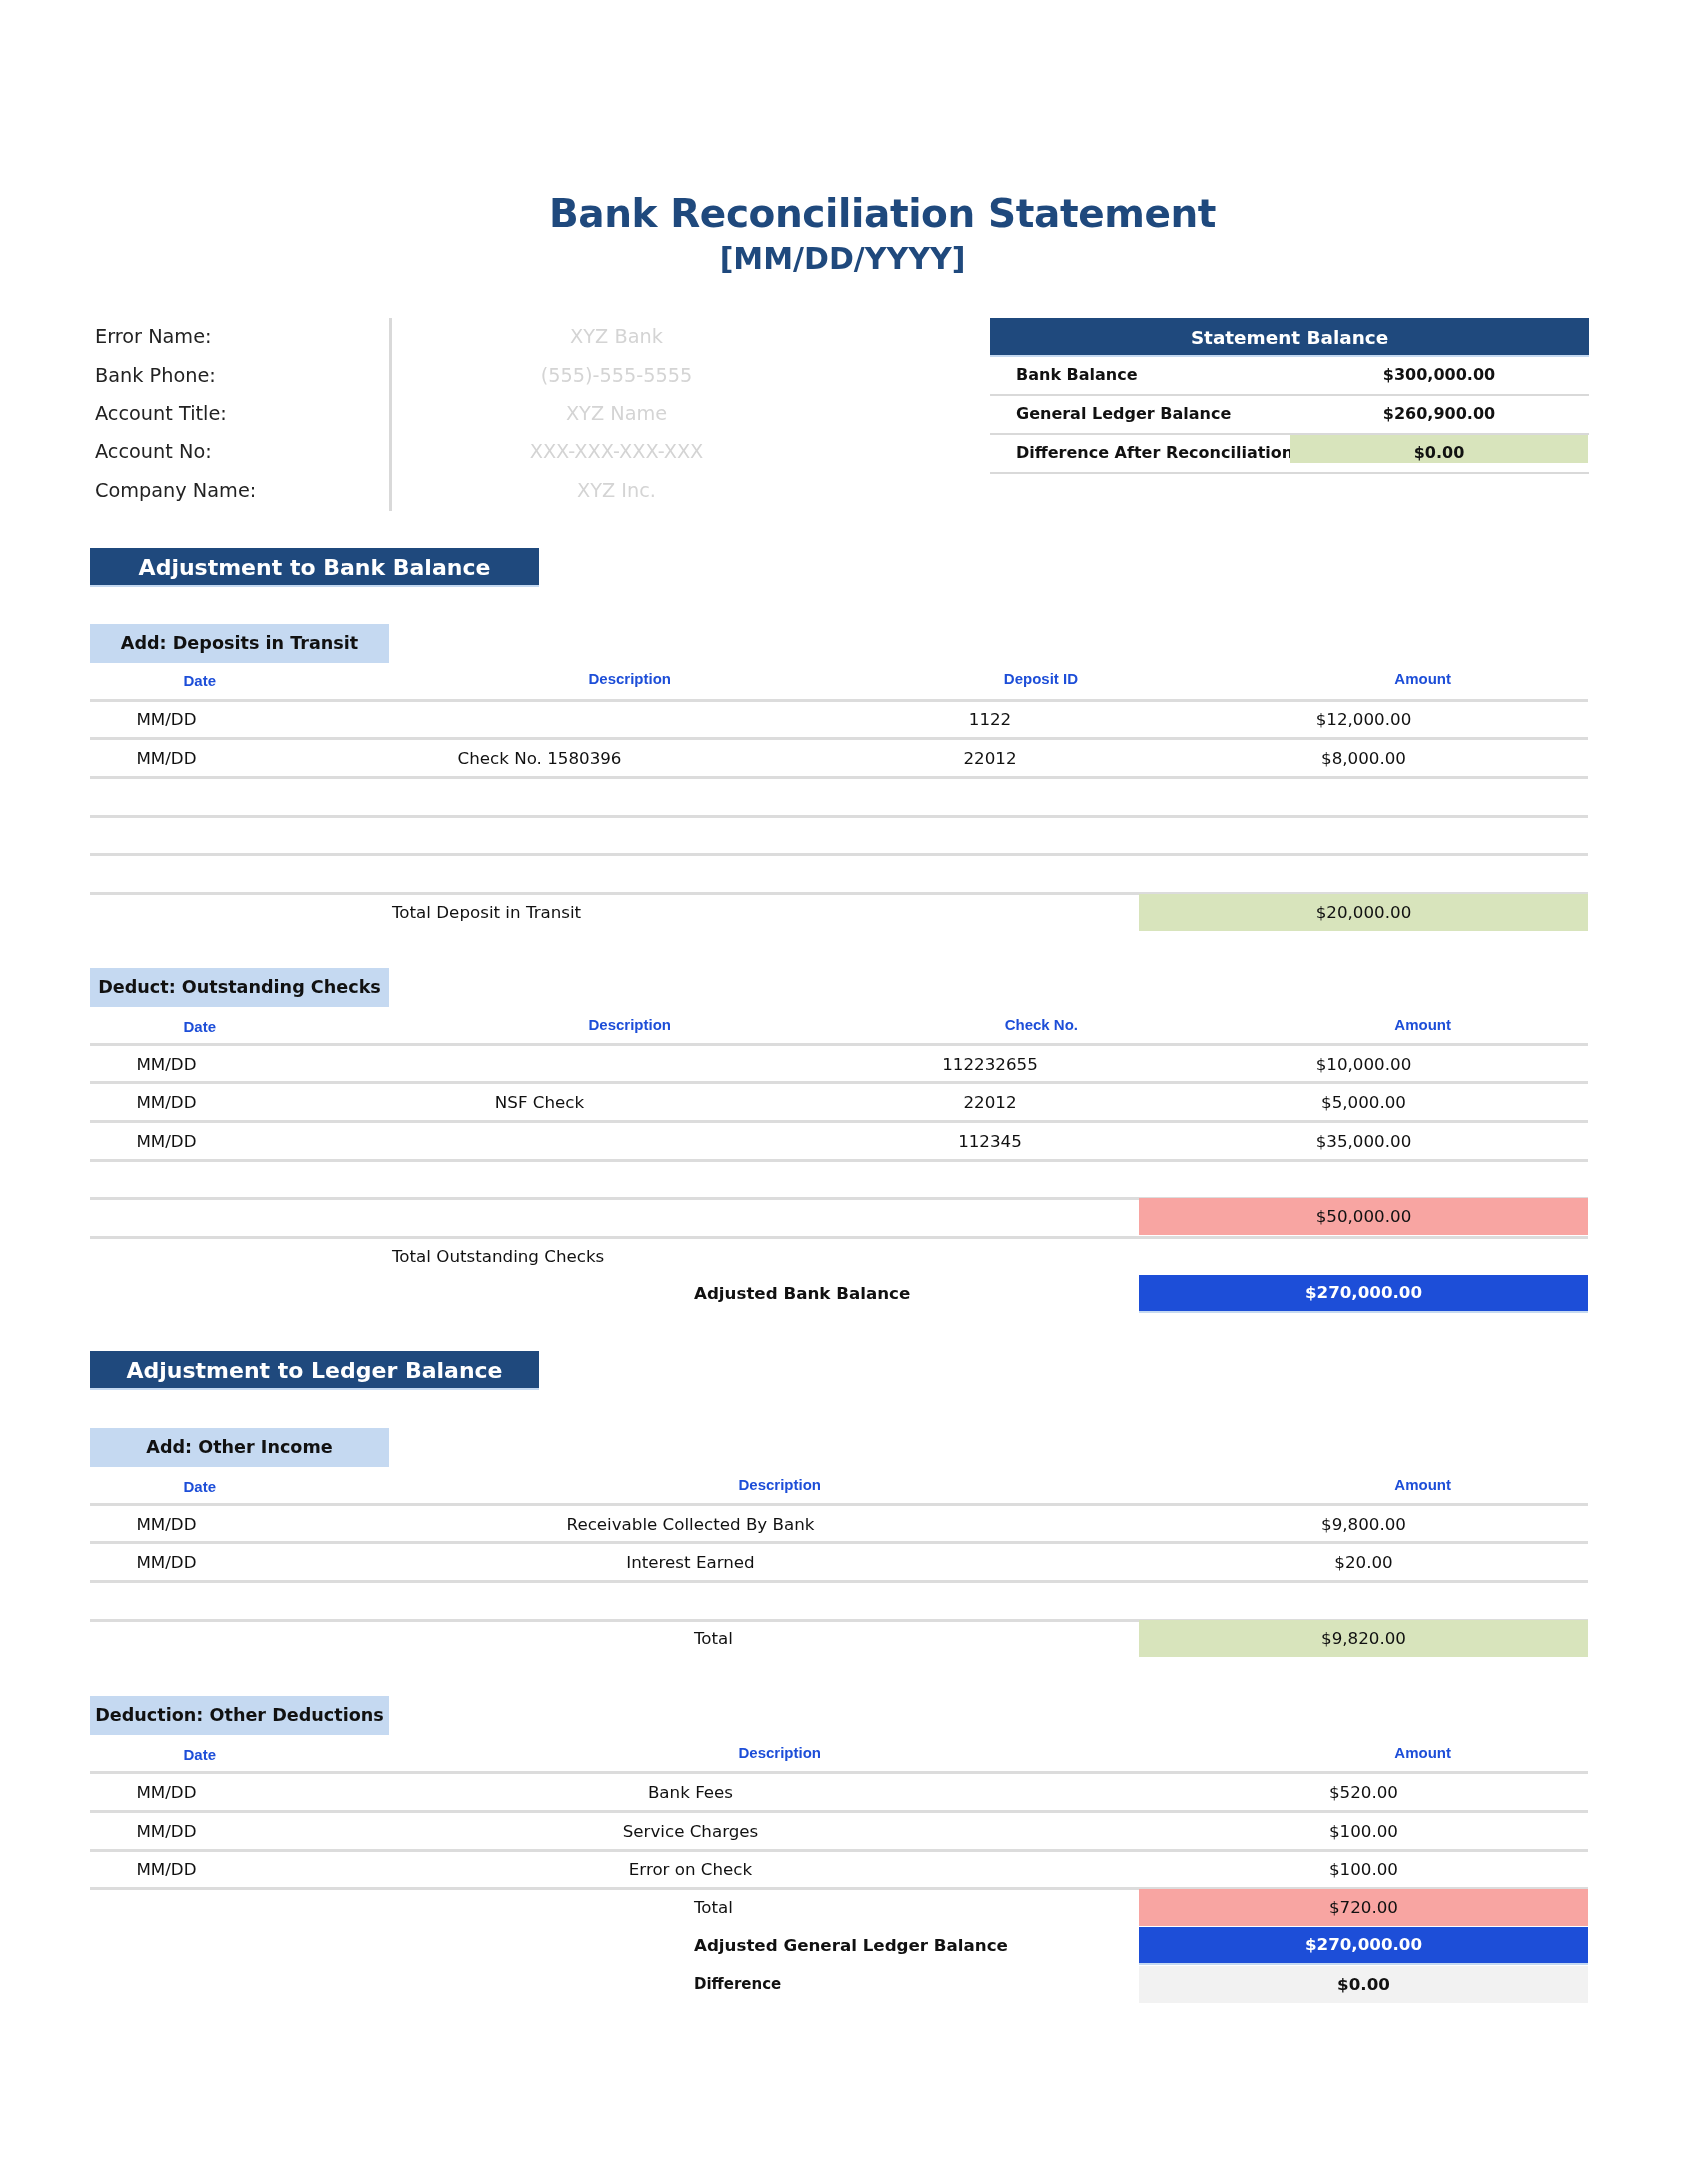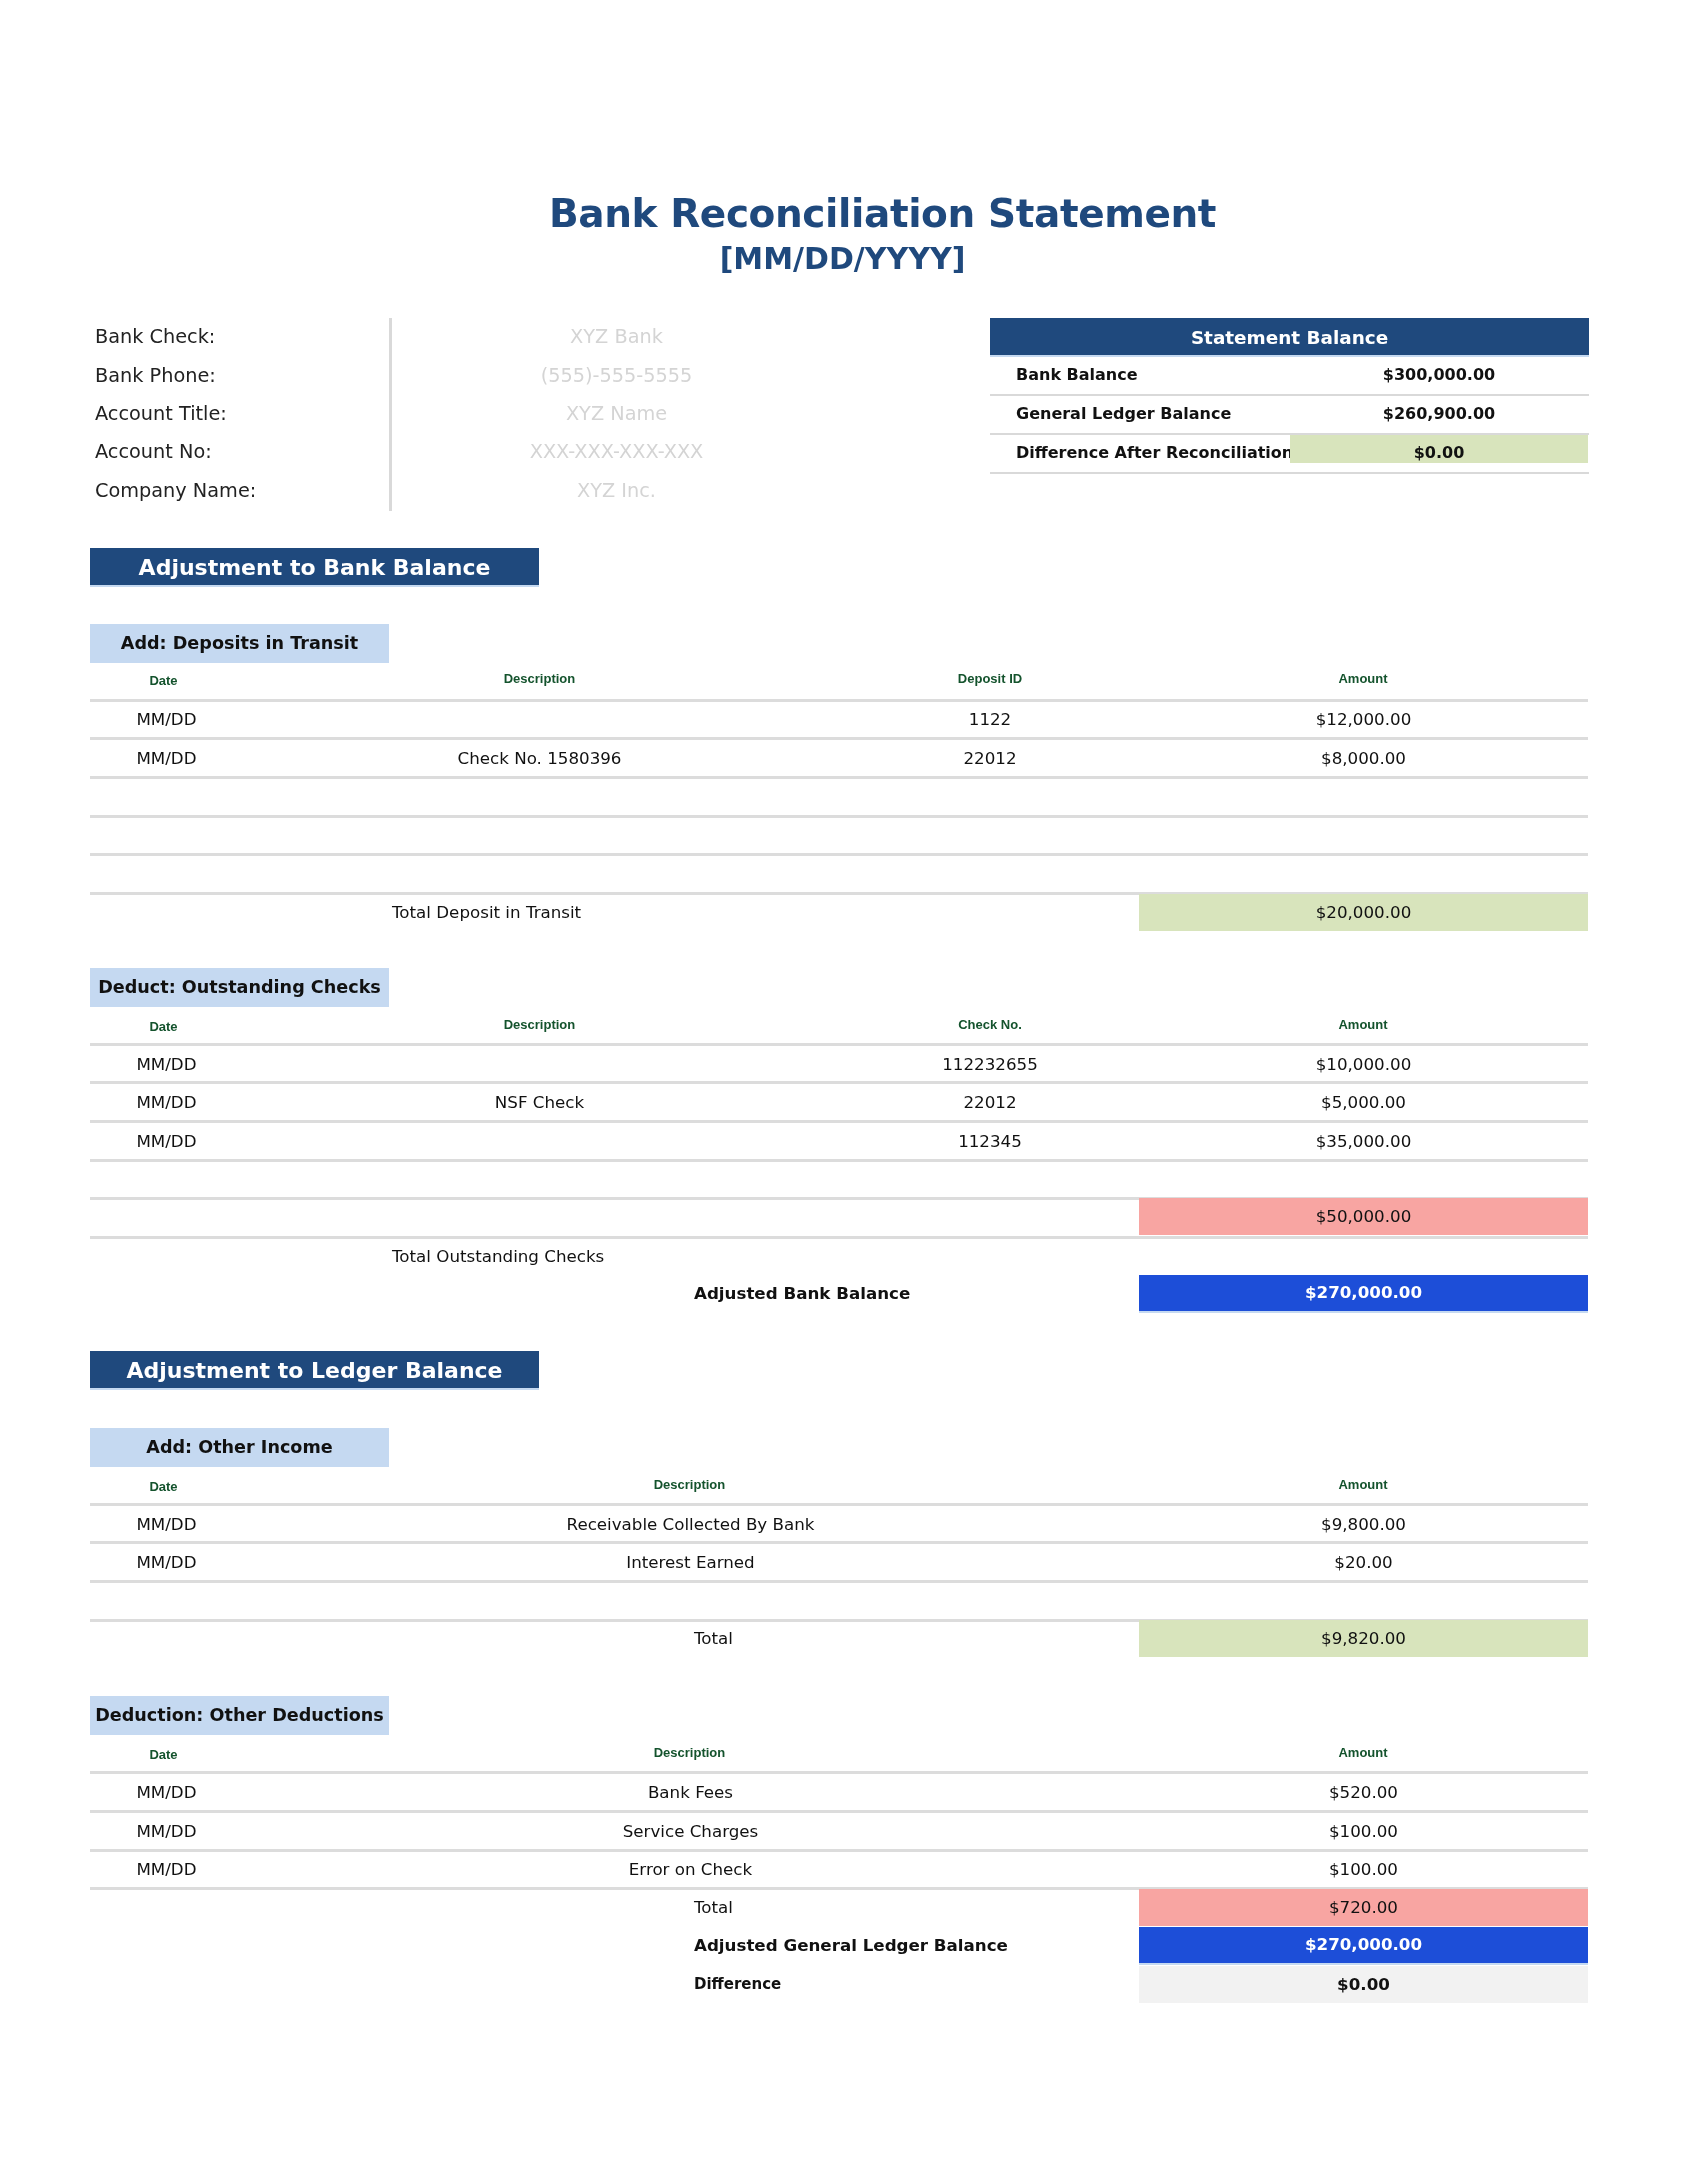--- a/index.html
+++ b/index.html
@@ -12,40 +12,40 @@
   .info-value { left: 395px; width: 443px; text-align: center; font-size: 19.3px; color: #d4d4d4; height: 39px; line-height: 39px; }
   .info-divider { left: 389px; top: 318px; width: 2.6px; height: 193px; background: #d9d9d9; }
   .sb-panel { left: 990px; top: 318px; width: 599px; }
   .sb-header { height: 39px; line-height: 39px; background: #1F497D; color: #fff; text-align: center; font-weight: bold; font-size: 18.4px; border-bottom: 2.6px solid #c5d9f1; }
   .sb-row { position: relative; height: 39px; border-bottom: 2.6px solid #d9d9d9; font-size: 16px; font-weight: bold; }
   .sb-row .lbl { position: absolute; left: 26px; top: 0; line-height: 36px; }
   .sb-row .val { position: absolute; left: 300px; width: 298px; top: 0; height: 28px; line-height: 36px; text-align: center; }
   .sb-row .val.green { background: #D8E4BC; }
   .banner { left: 90px; width: 449px; height: 39px; line-height: 39px; background: #1F497D; color: #fff; text-align: center; font-weight: bold; font-size: 22px; border-bottom: 2.6px solid #c5d9f1; }
   .subhead { left: 90px; width: 299px; height: 39px; line-height: 39px; background: #C5D9F1; color: #111; text-align: center; font-weight: bold; font-size: 17.6px; }
-  .col-head { font-family: "Liberation Sans", sans-serif; font-weight: bold; color: #14532d; font-size: 13px; height: 26px; line-height: 26px; text-align: center; }
+  .col-head { font-family: "Liberation Sans", sans-serif; font-weight: bold; color: #1d4ed8; font-size: 15px; height: 26px; line-height: 26px; text-align: right; }
   .hline { left: 90px; width: 1498px; height: 2.6px; background: #dcdcdc; }
   .cell { font-size: 16.7px; height: 39px; line-height: 39px; text-align: center; color: #111; }
   .cell.date { left: 114px; width: 105px; }
   .total-label { font-size: 16.7px; height: 37px; line-height: 37px; }
   .total-label.bold { font-weight: bold; }
   .amount-box { left: 1139px; width: 449px; text-align: center; font-size: 16.7px; }
   .green-bg { background: #D8E4BC; }
   .pink-bg { background: #F8A5A2; }
   .navy-bg { background: #1d4ed8; color: #fff; font-weight: bold; border-bottom: 2.6px solid #c5d9f1; }
   .grey-bg { background: #F2F2F2; font-weight: bold; }
 </style>
 </head>
 <body>
 
 <div class="abs title">Bank Reconciliation Statement</div>
 <div class="abs subtitle">[MM/DD/YYYY]</div>
 
 <div>
-  <div class="abs info-label" style="top:317px">Bank Check:</div>
+  <div class="abs info-label" style="top:317px">Error Name:</div>
   <div class="abs info-value" style="top:317px">XYZ Bank</div>
   <div class="abs info-label" style="top:356px">Bank Phone:</div>
   <div class="abs info-value" style="top:356px">(555)-555-5555</div>
   <div class="abs info-label" style="top:394px">Account Title:</div>
   <div class="abs info-value" style="top:394px">XYZ Name</div>
   <div class="abs info-label" style="top:432px">Account No:</div>
   <div class="abs info-value" style="top:432px">XXX-XXX-XXX-XXX</div>
   <div class="abs info-label" style="top:471px">Company Name:</div>
   <div class="abs info-value" style="top:471px">XYZ Inc.</div>
   <div class="abs info-divider"></div>

